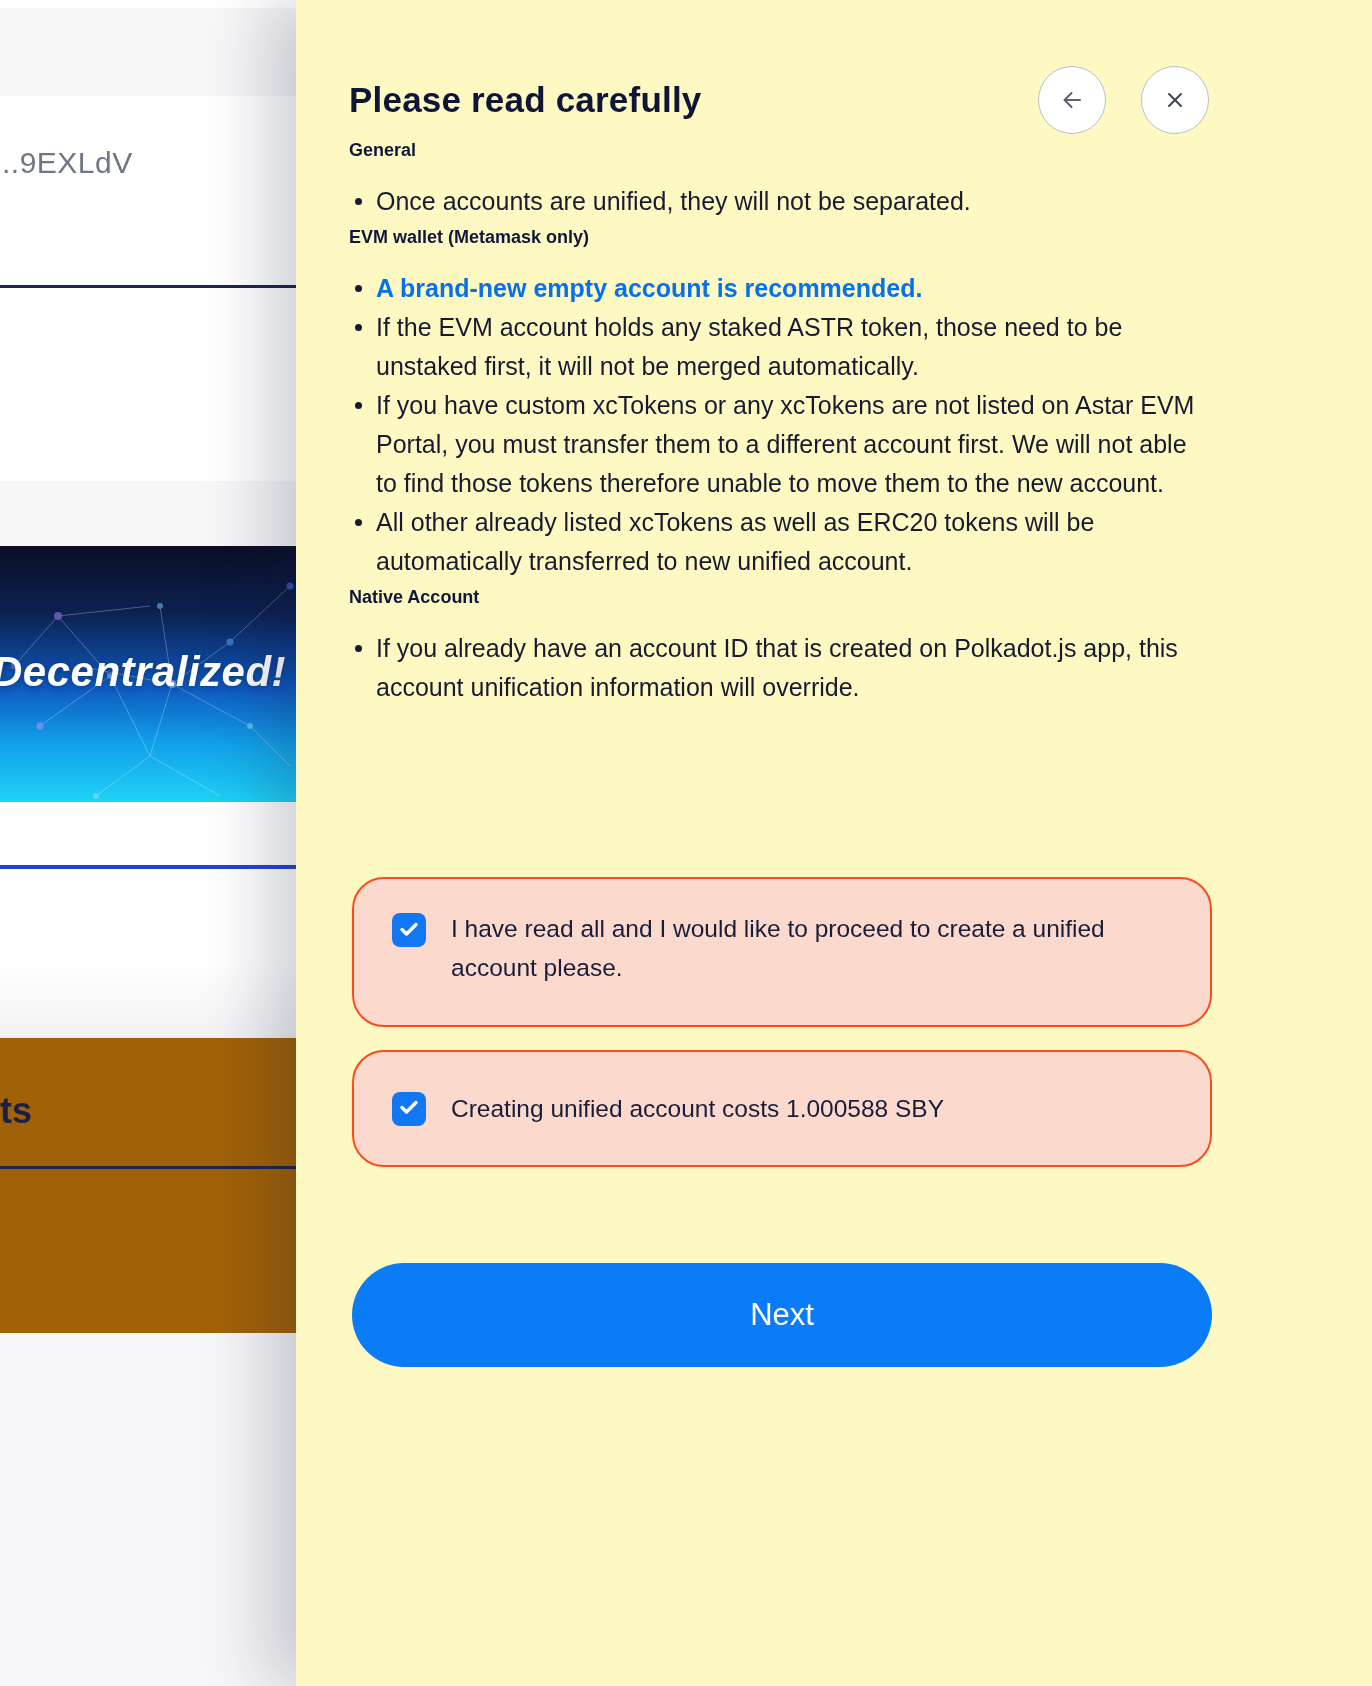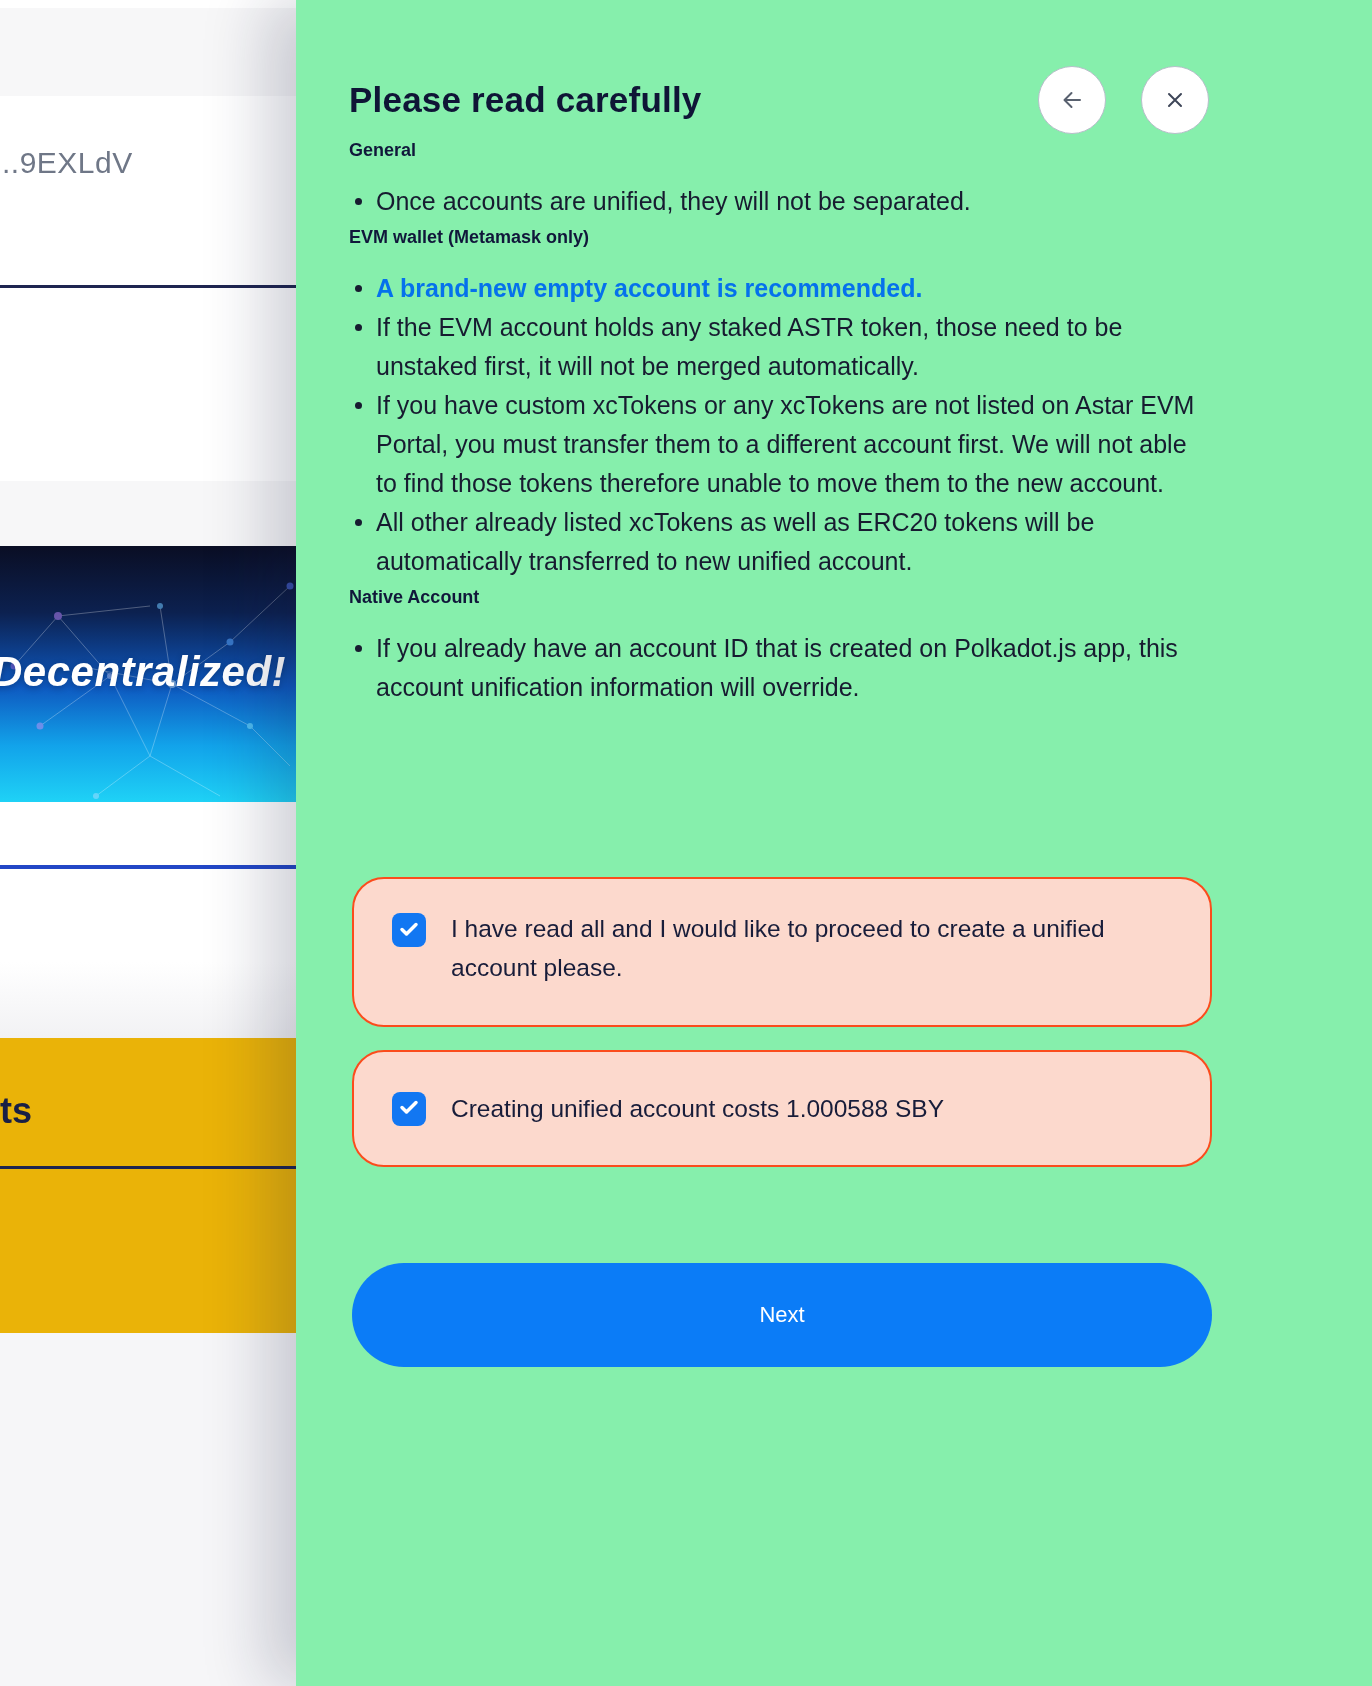--- a/index.html
+++ b/index.html
@@ -21,29 +21,29 @@
   .bg-white-b  { top:280px; height:193px; background:#ffffff; }
   .bg-gray-b   { top:473px; height:65px;  background:#f7f7f8; }
   .bg-banner   { top:538px; height:256px; overflow:hidden;
                  background:linear-gradient(180deg,#0a0e24 0%, #0c2150 26%, #0e59c0 55%, #12a3ea 78%, #1fd2f6 100%); }
   .banner-text { position:absolute; left:-8px; top:102px; color:#ffffff; font-size:42px;
                  font-weight:800; font-style:italic; letter-spacing:.5px; white-space:nowrap;
                  text-shadow:0 2px 6px rgba(0,0,0,.25); }
   .bg-white-c  { top:794px; height:63px; background:#ffffff; }
   .div-blue    { top:857px; height:4px; background:#2247c6; }
   .bg-fade-c   { top:861px; height:169px; background:linear-gradient(180deg,#ffffff 0%, #ffffff 55%, #f2f2f4 100%); }
-  .bg-card-d   { top:1030px; height:295px; background:#eab308; }
+  .bg-card-d   { top:1030px; height:295px; background:#a16207; }
   .bg-ts       { position:absolute; left:0px; top:52px; font-size:36px; font-weight:800; color:#191f45; }
   .d3          { position:absolute; left:0; top:128px; width:296px; height:3px; background:#1e2550; }
   .bg-bottom   { top:1325px; height:361px; background:#f6f6f8; }
 
   
   .modal {
     position:absolute; left:296px; top:0; width:1076px; height:1686px;
-    background:#86efac; box-shadow:-30px 0 60px rgba(20,25,60,.20);
+    background:#fef9c3; box-shadow:-30px 0 60px rgba(20,25,60,.20);
   }
   .modal-inner { padding:66px 60px 0 53px; }
 
   .modal-header { display:flex; align-items:center; justify-content:space-between;
                   height:68px; padding-right:103px; }
   .modal-title { font-size:35px; font-weight:700; color:#0f1536; letter-spacing:.2px; }
   .header-buttons { display:flex; gap:35px; }
   .circle-btn { width:68px; height:68px; border-radius:50%; background:#ffffff;
                 border:1.5px solid #b7bfca; display:flex; align-items:center; justify-content:center;
                 cursor:pointer; padding:0; }
@@ -64,21 +64,21 @@
   .alert-card { width:860px; margin-left:3px; border:2.5px solid #fb4c1c; background:#fcd9cd;
                 border-radius:32px; display:flex; gap:25px; padding:30px 38px; }
   .card1 { margin-top:170px; min-height:150px; align-items:flex-start; }
   .card2 { margin-top:23px;  min-height:114px; align-items:center; padding-top:37px; padding-bottom:37px; }
   .checkbox { width:34px; height:34px; border-radius:8px; background:#1277f2; flex-shrink:0;
               display:flex; align-items:center; justify-content:center; cursor:pointer; border:none; padding:0; }
   .card1 .checkbox { margin-top:4px; }
   .card-label { font-size:24.5px; line-height:39px; color:#181d3a; }
 
   .next-btn { margin:96px 0 0 3px; width:860px; height:104px; border-radius:52px;
-              background:#0b7cf7; border:none; color:#ffffff; font-size:22px; font-weight:500;
+              background:#0b7cf7; border:none; color:#ffffff; font-size:31px; font-weight:500;
               font-family:inherit; display:flex; align-items:center; justify-content:center; cursor:pointer; }
 </style>
 </head>
 <body>
 
 <div class="bg-page">
   <div class="bg-sec bg-top"></div>
 
   <div class="bg-sec bg-card-a">
     <span class="bg-addr">..9EXLdV</span>

